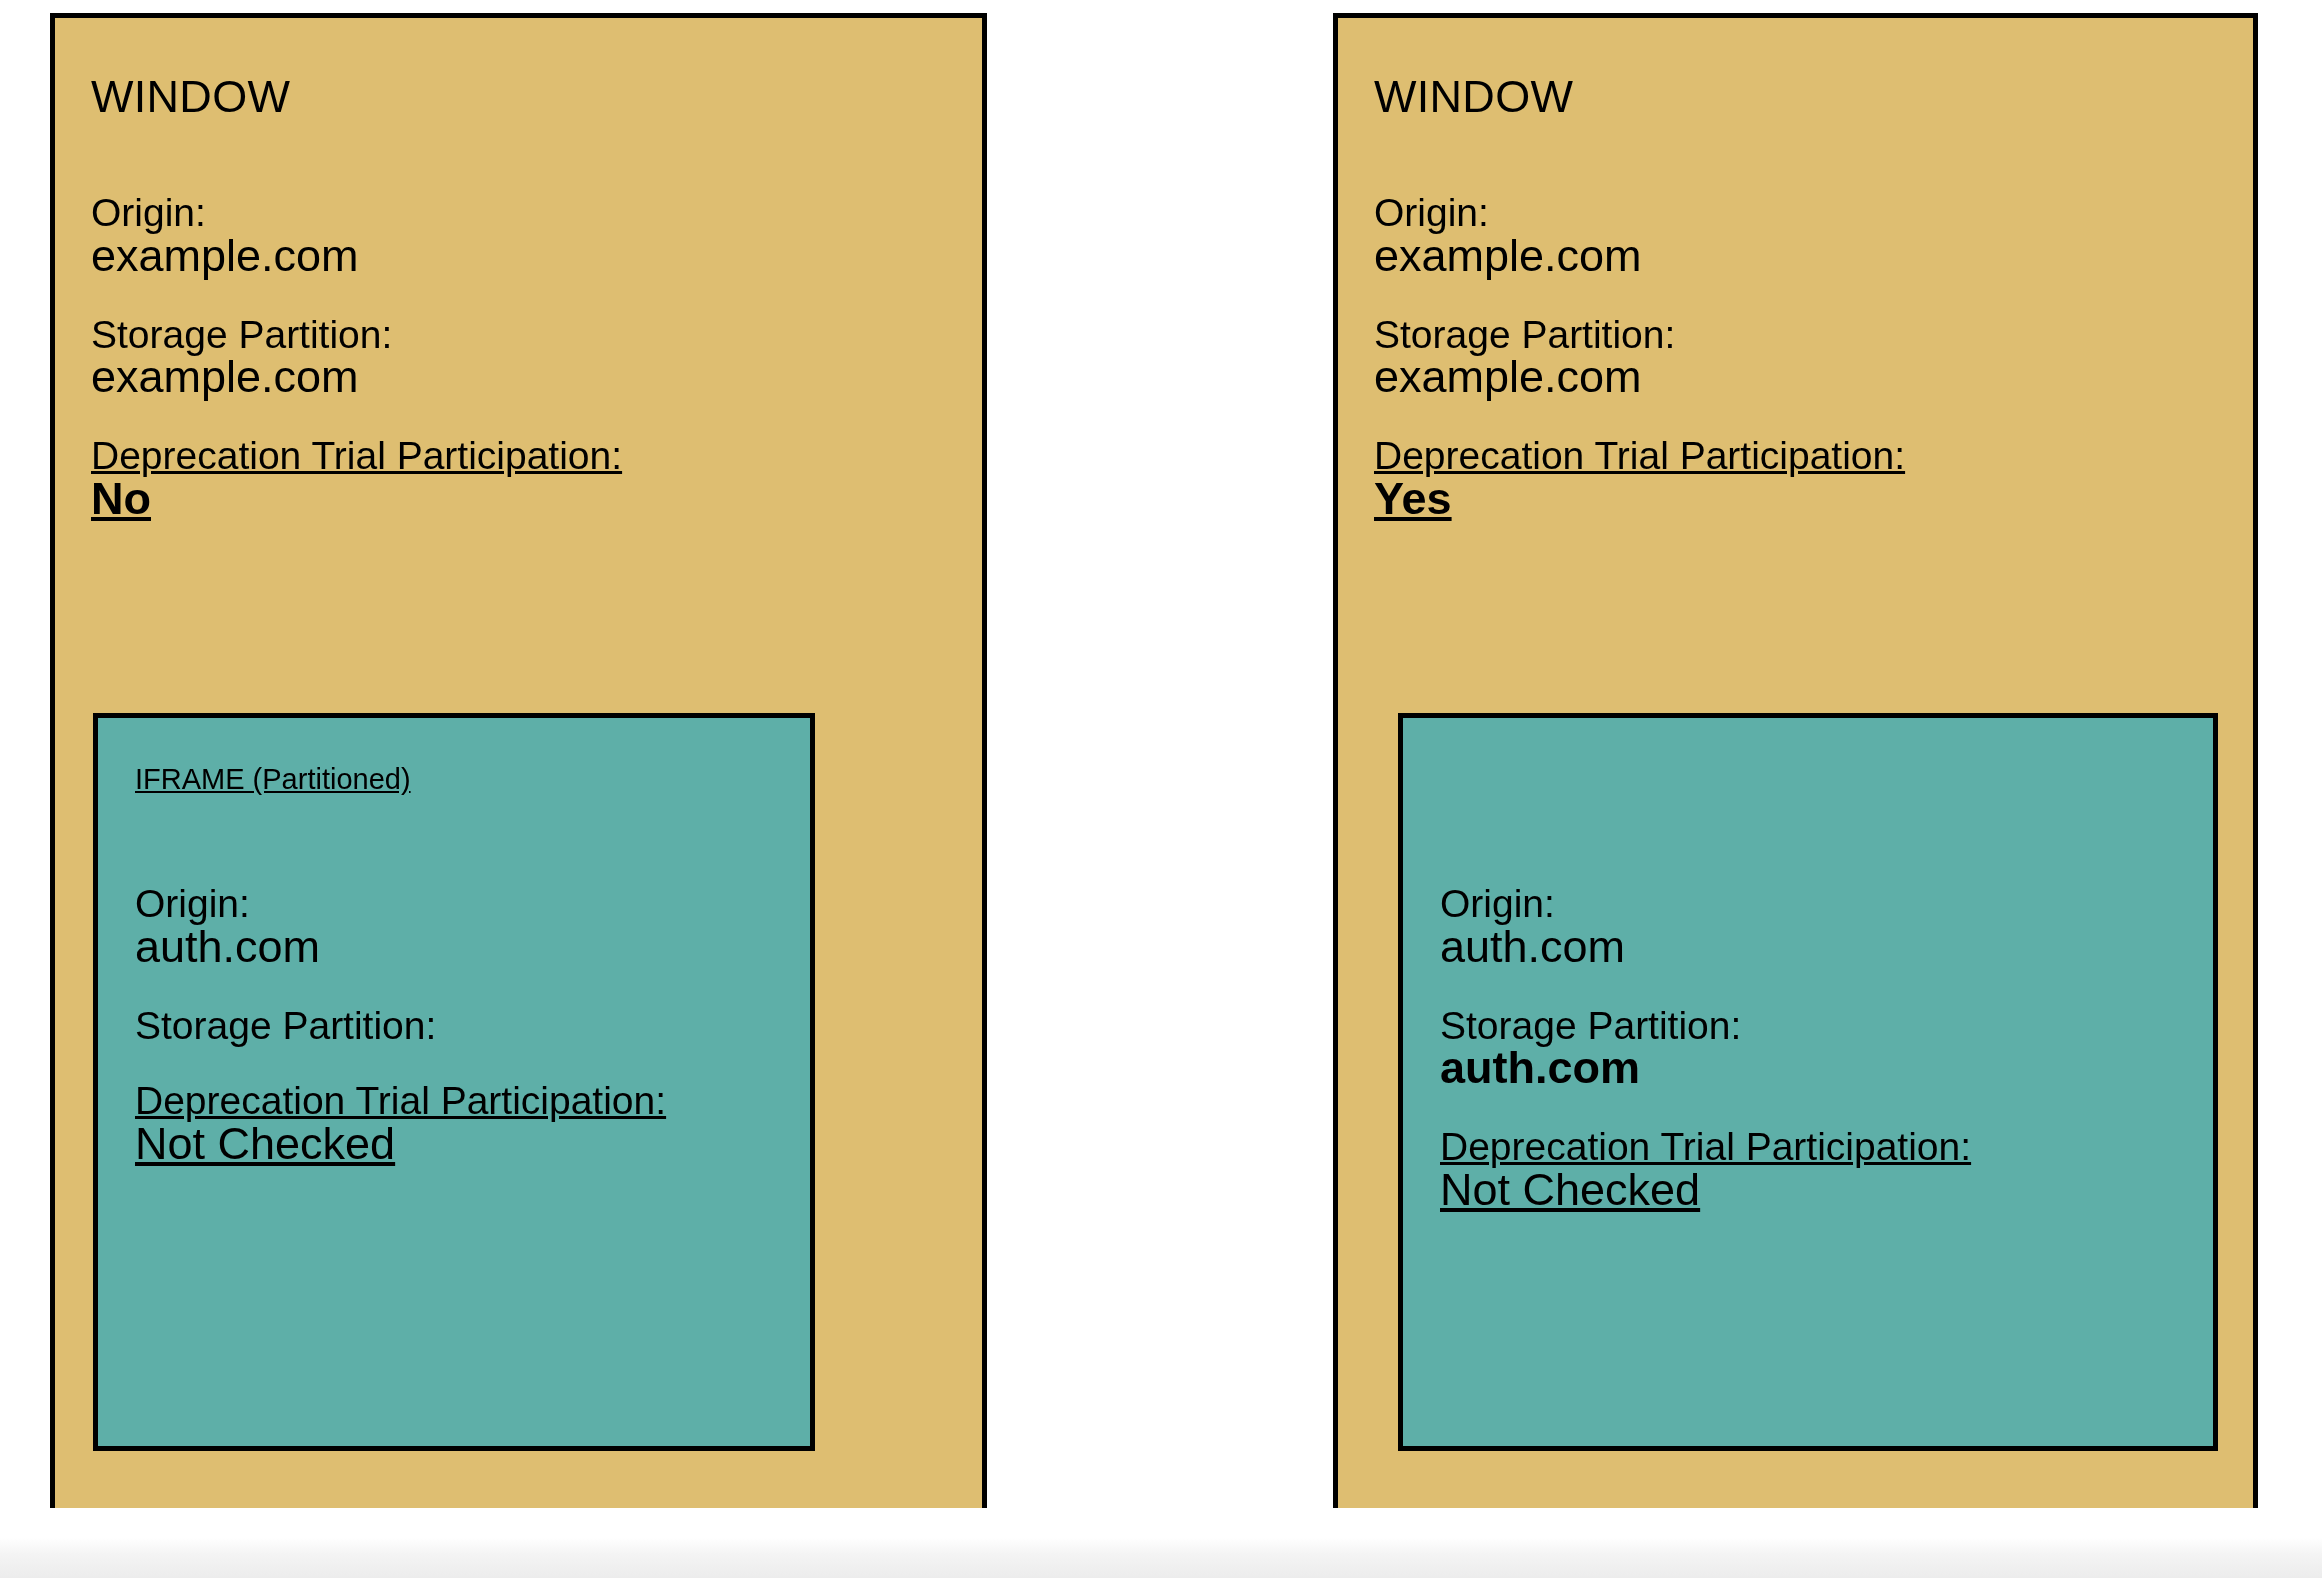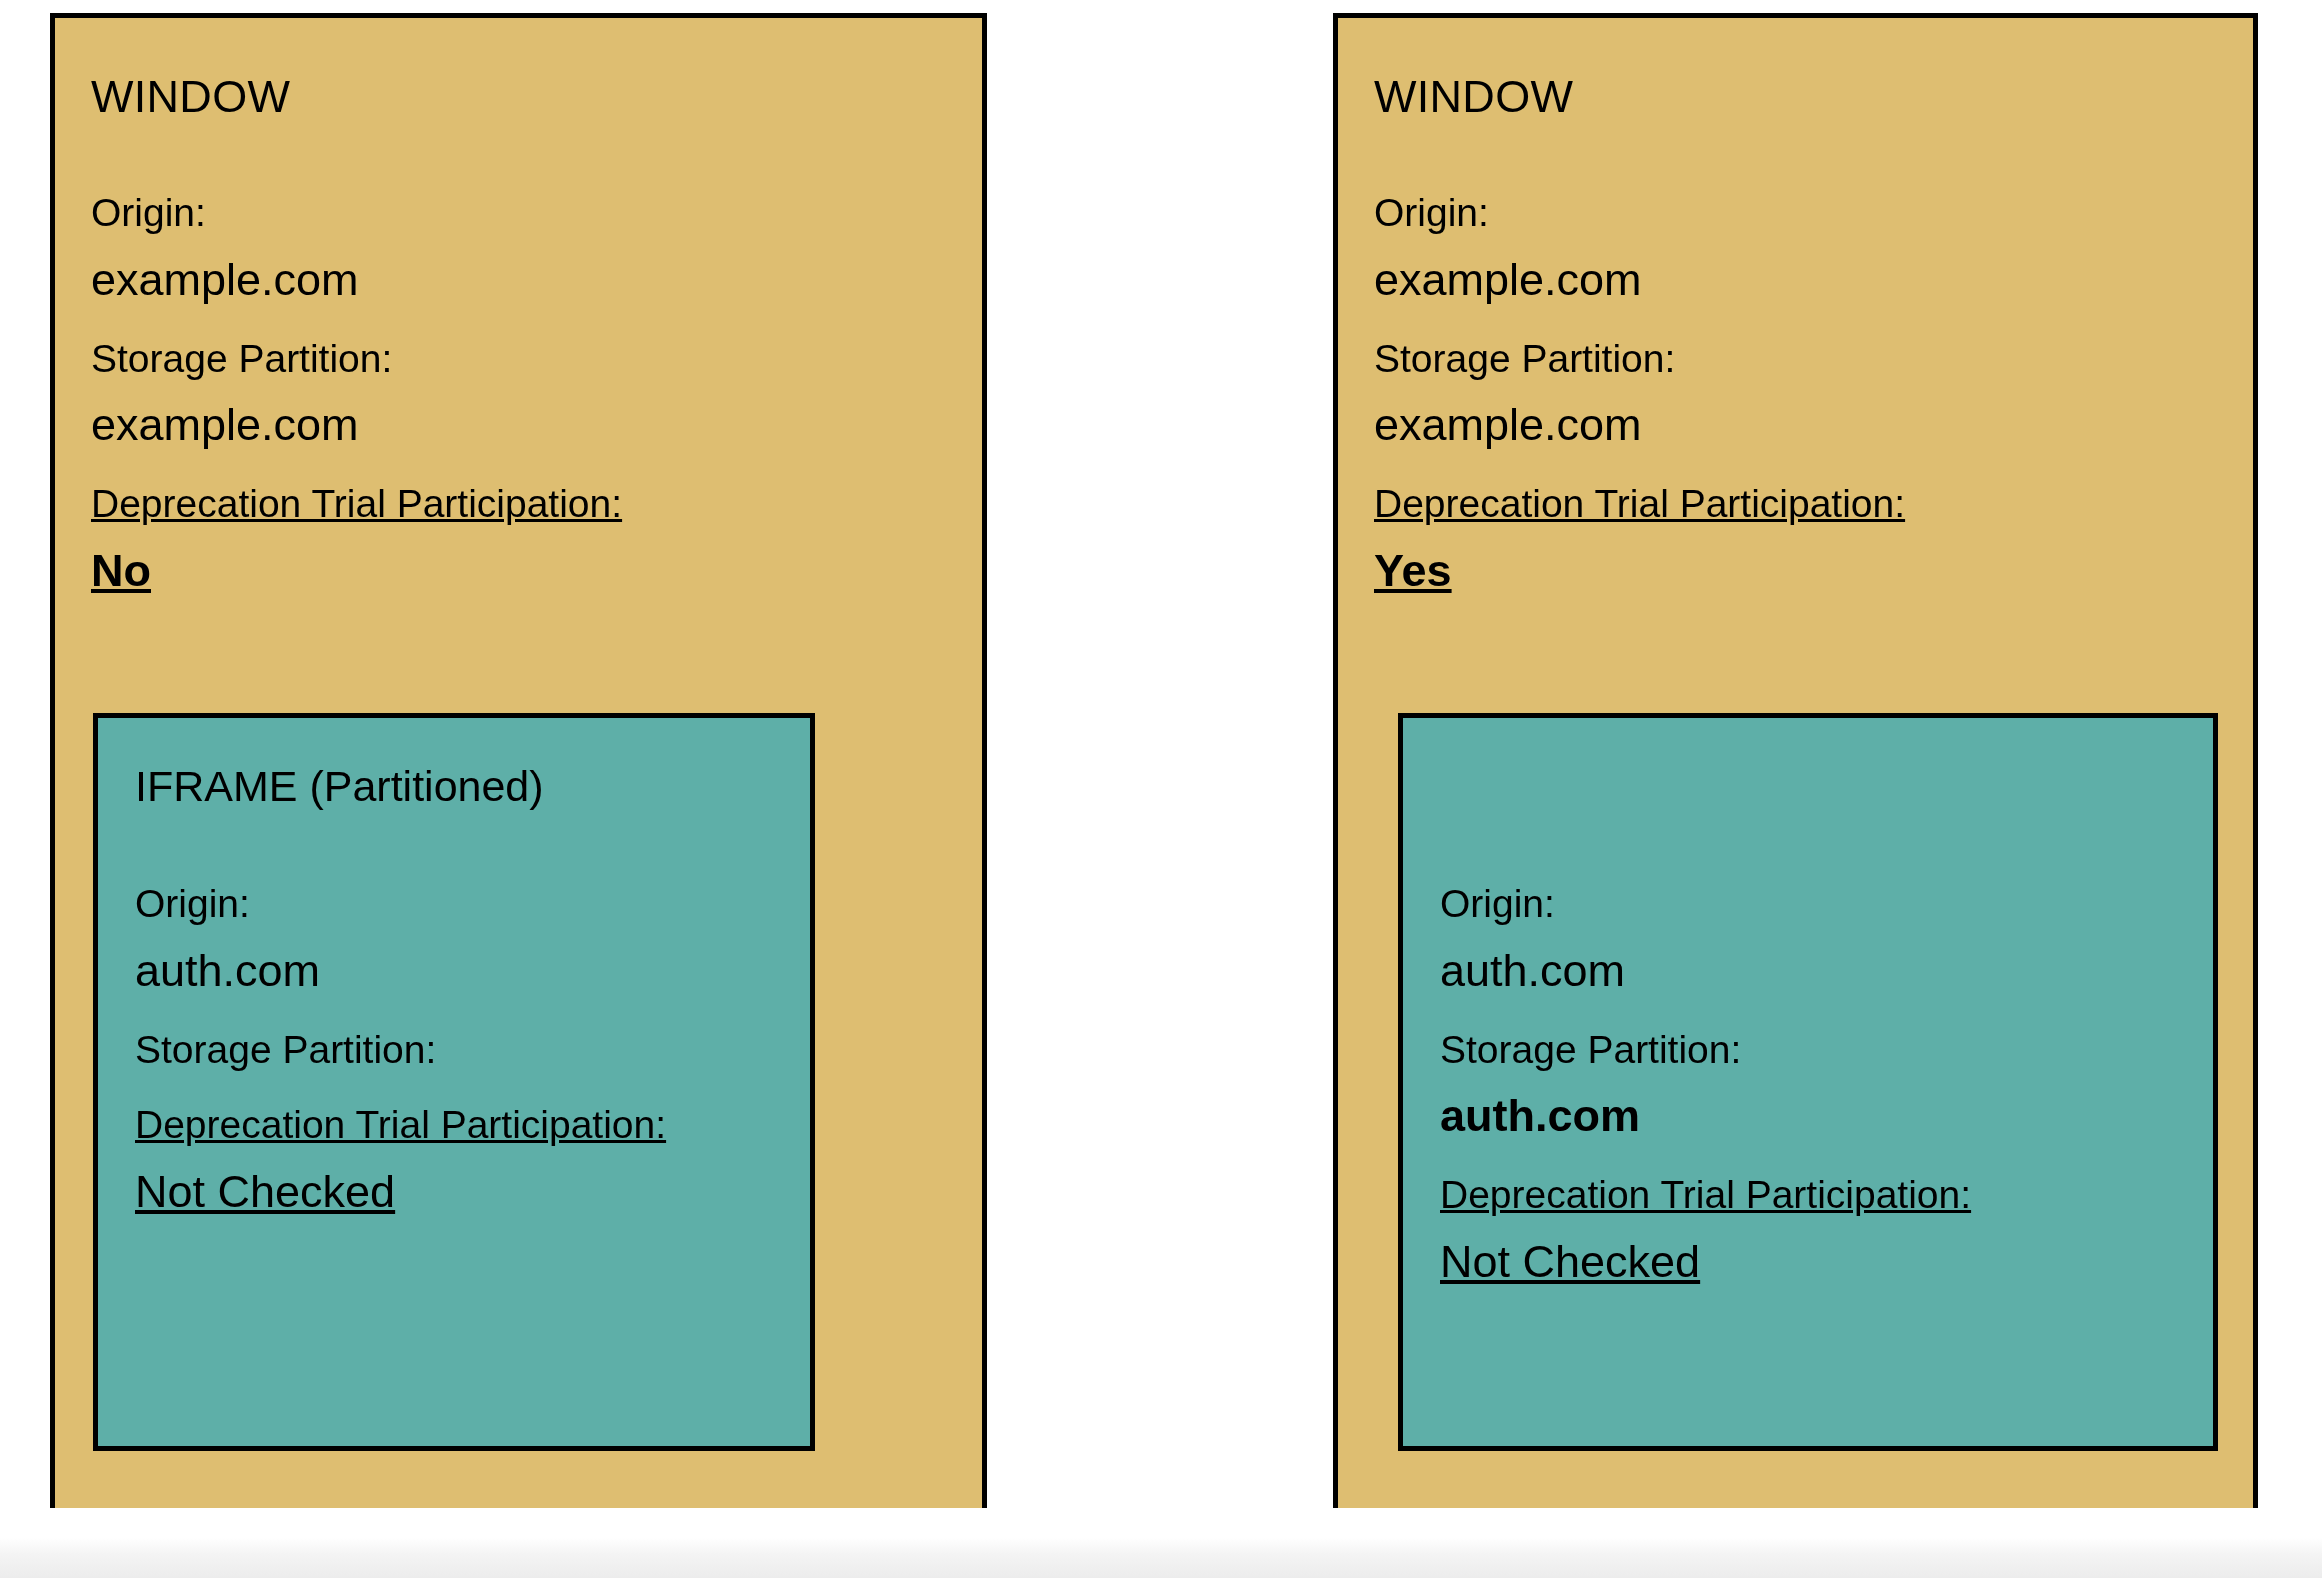--- a/index.html
+++ b/index.html
@@ -69,21 +69,20 @@
 
   .field-label {
     font-size: 39px;
     line-height: 1.02;
     white-space: nowrap;
   }
   .field-value {
     font-size: 45px;
     line-height: 1.02;
     white-space: nowrap;
-    margin-top: 24px;
   }
   .field-value.bold {
     font-weight: bold;
   }
 
   .iframe-box {
     position: absolute;
     background: #5EAFA8;
     border: 5px solid #000000;
     box-sizing: border-box;
@@ -98,23 +97,24 @@
     left: 60px;
     top: 695px;
     width: 820px;
     height: 738px;
   }
 
   .iframe-title {
     position: absolute;
     left: 37px;
     top: 46px;
-    font-size: 43px;
+    font-size: 29px;
     line-height: 1.05;
     white-space: nowrap;
+    text-decoration: underline;
   }
 
   .iframe-fields {
     position: absolute;
     left: 37px;
     top: 166px;
     width: 760px;
   }
 </style>
 </head>

